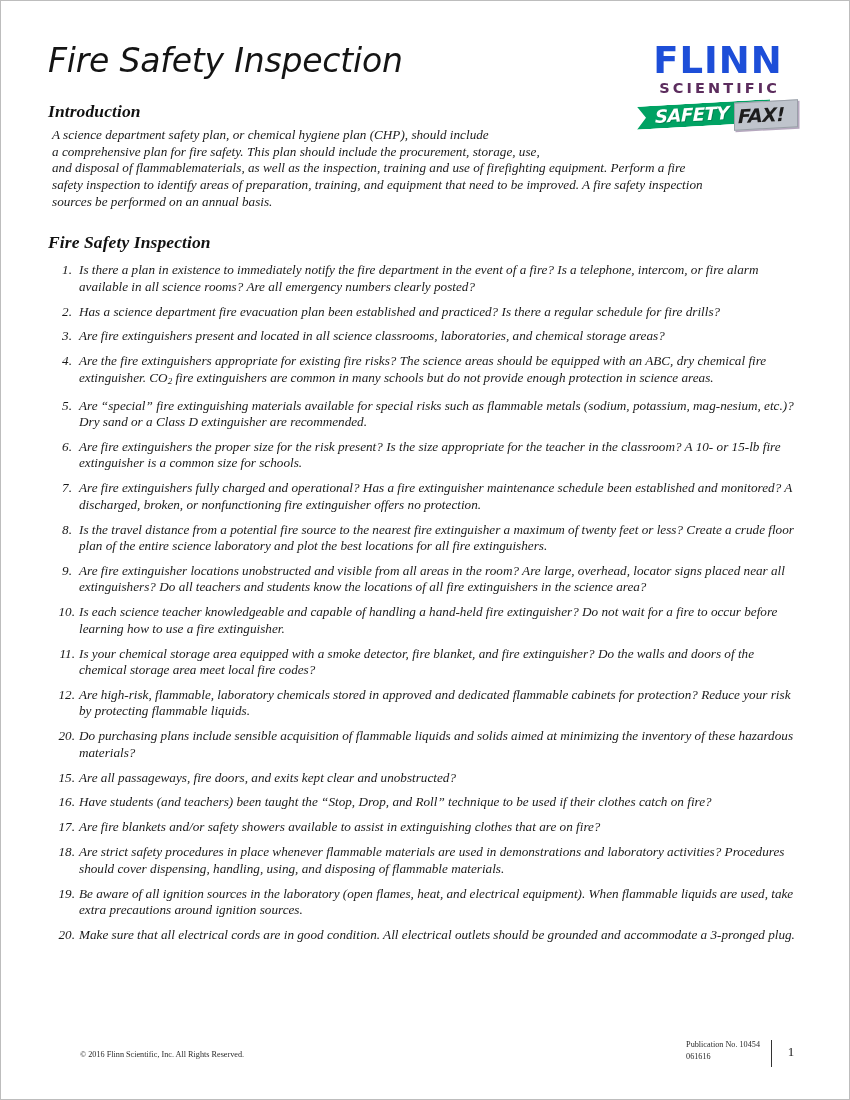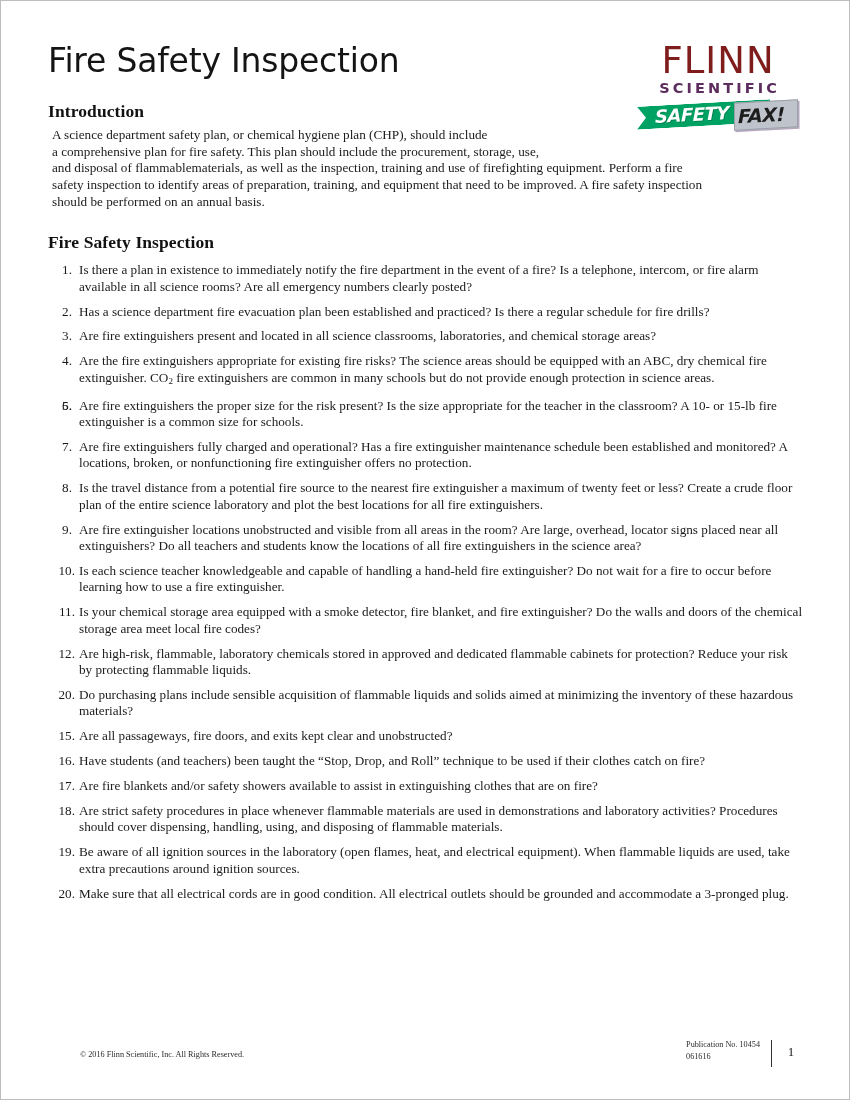--- a/index.html
+++ b/index.html
@@ -18,38 +18,39 @@
     background: #ffffff;
     border: 1px solid #bdbdbd;
     box-sizing: border-box;
     overflow: hidden;
   }
   .content {
     position: absolute;
     left: 47px;
     top: 42px;
     width: 756px;
+    font-style: italic;
   }
 
   
   .logo {
     position: absolute;
     right: 50px;
     top: 42px;
     width: 162px;
     text-align: right;
     user-select: none;
   }
   .logo-flinn {
     font-family: "DejaVu Sans", sans-serif;
-    font-weight: normal;
+    font-weight: bold;
     font-size: 37px;
     line-height: 0.95;
     letter-spacing: 1px;
-    color: #7f1d1d;
+    color: #1d4ed8;
     text-align: center;
   }
   .logo-scientific {
     font-family: "DejaVu Sans", sans-serif;
     font-weight: bold;
     font-size: 14.5px;
     letter-spacing: 3.1px;
     color: #5c2d5e;
     text-align: center;
     margin-top: 2px;
@@ -237,33 +238,33 @@
 
     <h1 class="doc-title">Fire Safety Inspection</h1>
 
     <h2 class="section-title">Introduction</h2>
 
     <p class="intro">
       <span class="ln">A science department safety plan, or chemical hygiene plan (CHP), should include</span>
       <span class="ln">a comprehensive plan for fire safety. This plan should include the procurement, storage, use,</span>
       <span class="ln">and disposal of flammablematerials, as well as the inspection, training and use of firefighting equipment. Perform a fire</span>
       <span class="ln">safety inspection to identify areas of preparation, training, and equipment that need to be improved. A fire safety inspection</span>
-      <span class="ln">should be performed on an annual basis.</span>
+      <span class="ln">sources be performed on an annual basis.</span>
     </p>
 
     <h2 class="section-title second">Fire Safety Inspection</h2>
 
     <ol class="checklist">
       <li><span class="num">1.</span><span>Is there a plan in existence to immediately notify the fire department in the event of a fire? Is a telephone, intercom, or fire alarm available in all science rooms? Are all emergency numbers clearly posted?</span></li>
       <li><span class="num">2.</span><span>Has a science department fire evacuation plan been established and practiced? Is there a regular schedule for fire drills?</span></li>
       <li><span class="num">3.</span><span>Are fire extinguishers present and located in all science classrooms, laboratories, and chemical storage areas?</span></li>
       <li><span class="num">4.</span><span><span>Are the fire extinguishers appropriate for existing fire risks? The science areas should be equipped with an ABC, dry chemical fire extinguisher. CO</span><sub class="sub">2</sub><span> fire extinguishers are common in many schools but do not provide enough protection in science areas.</span></span></li>
-      <li><span class="num">5.</span></li>
+      <li><span class="num">5.</span><span>Are “special” fire extinguishing materials available for special risks such as flammable metals (sodium, potassium, mag-nesium, etc.)? Dry sand or a Class D extinguisher are recommended.</span></li>
       <li><span class="num">6.</span><span>Are fire extinguishers the proper size for the risk present? Is the size appropriate for the teacher in the classroom? A 10- or 15-lb fire extinguisher is a common size for schools.</span></li>
-      <li><span class="num">7.</span><span>Are fire extinguishers fully charged and operational? Has a fire extinguisher maintenance schedule been established and monitored? A locations, broken, or nonfunctioning fire extinguisher offers no protection.</span></li>
+      <li><span class="num">7.</span><span>Are fire extinguishers fully charged and operational? Has a fire extinguisher maintenance schedule been established and monitored? A discharged, broken, or nonfunctioning fire extinguisher offers no protection.</span></li>
       <li><span class="num">8.</span><span>Is the travel distance from a potential fire source to the nearest fire extinguisher a maximum of twenty feet or less? Create a crude floor plan of the entire science laboratory and plot the best locations for all fire extinguishers.</span></li>
       <li><span class="num">9.</span><span>Are fire extinguisher locations unobstructed and visible from all areas in the room? Are large, overhead, locator signs placed near all extinguishers? Do all teachers and students know the locations of all fire extinguishers in the science area?</span></li>
       <li><span class="num tight">10.</span><span>Is each science teacher knowledgeable and capable of handling a hand-held fire extinguisher? Do not wait for a fire to occur before learning how to use a fire extinguisher.</span></li>
       <li><span class="num tight">11.</span><span>Is your chemical storage area equipped with a smoke detector, fire blanket, and fire extinguisher? Do the walls and doors of the chemical storage area meet local fire codes?</span></li>
       <li><span class="num tight">12.</span><span>Are high-risk, flammable, laboratory chemicals stored in approved and dedicated flammable cabinets for protection? Reduce your risk by protecting flammable liquids.</span></li>
       <li><span class="num tight">20.</span><span>Do purchasing plans include sensible acquisition of flammable liquids and solids aimed at minimizing the inventory of these hazardous materials?</span></li>
       <li><span class="num tight">15.</span><span>Are all passageways, fire doors, and exits kept clear and unobstructed?</span></li>
       <li><span class="num tight">16.</span><span>Have students (and teachers) been taught the “Stop, Drop, and Roll” technique to be used if their clothes catch on fire?</span></li>
       <li><span class="num tight">17.</span><span>Are fire blankets and/or safety showers available to assist in extinguishing clothes that are on fire?</span></li>
       <li><span class="num tight">18.</span><span>Are strict safety procedures in place whenever flammable materials are used in demonstrations and laboratory activities? Procedures should cover dispensing, handling, using, and disposing of flammable materials.</span></li>

